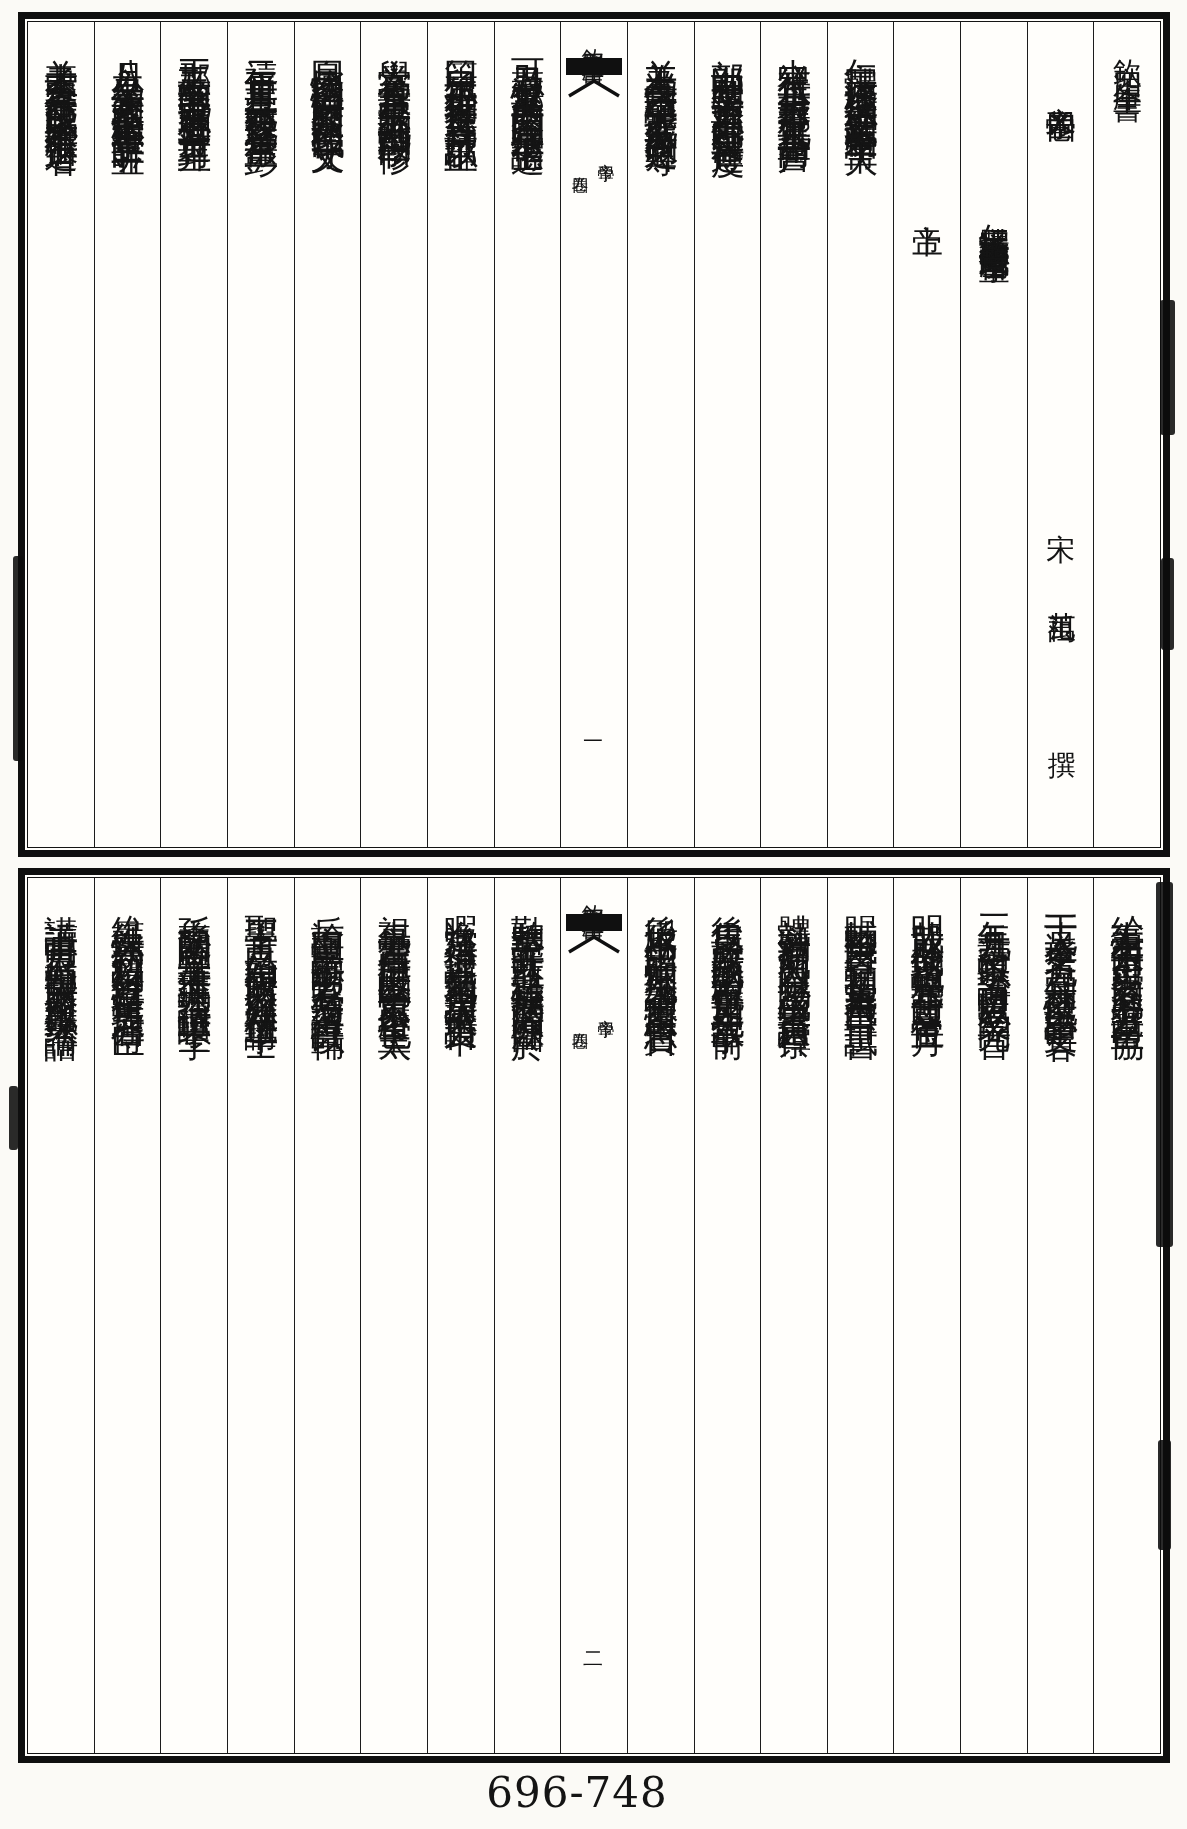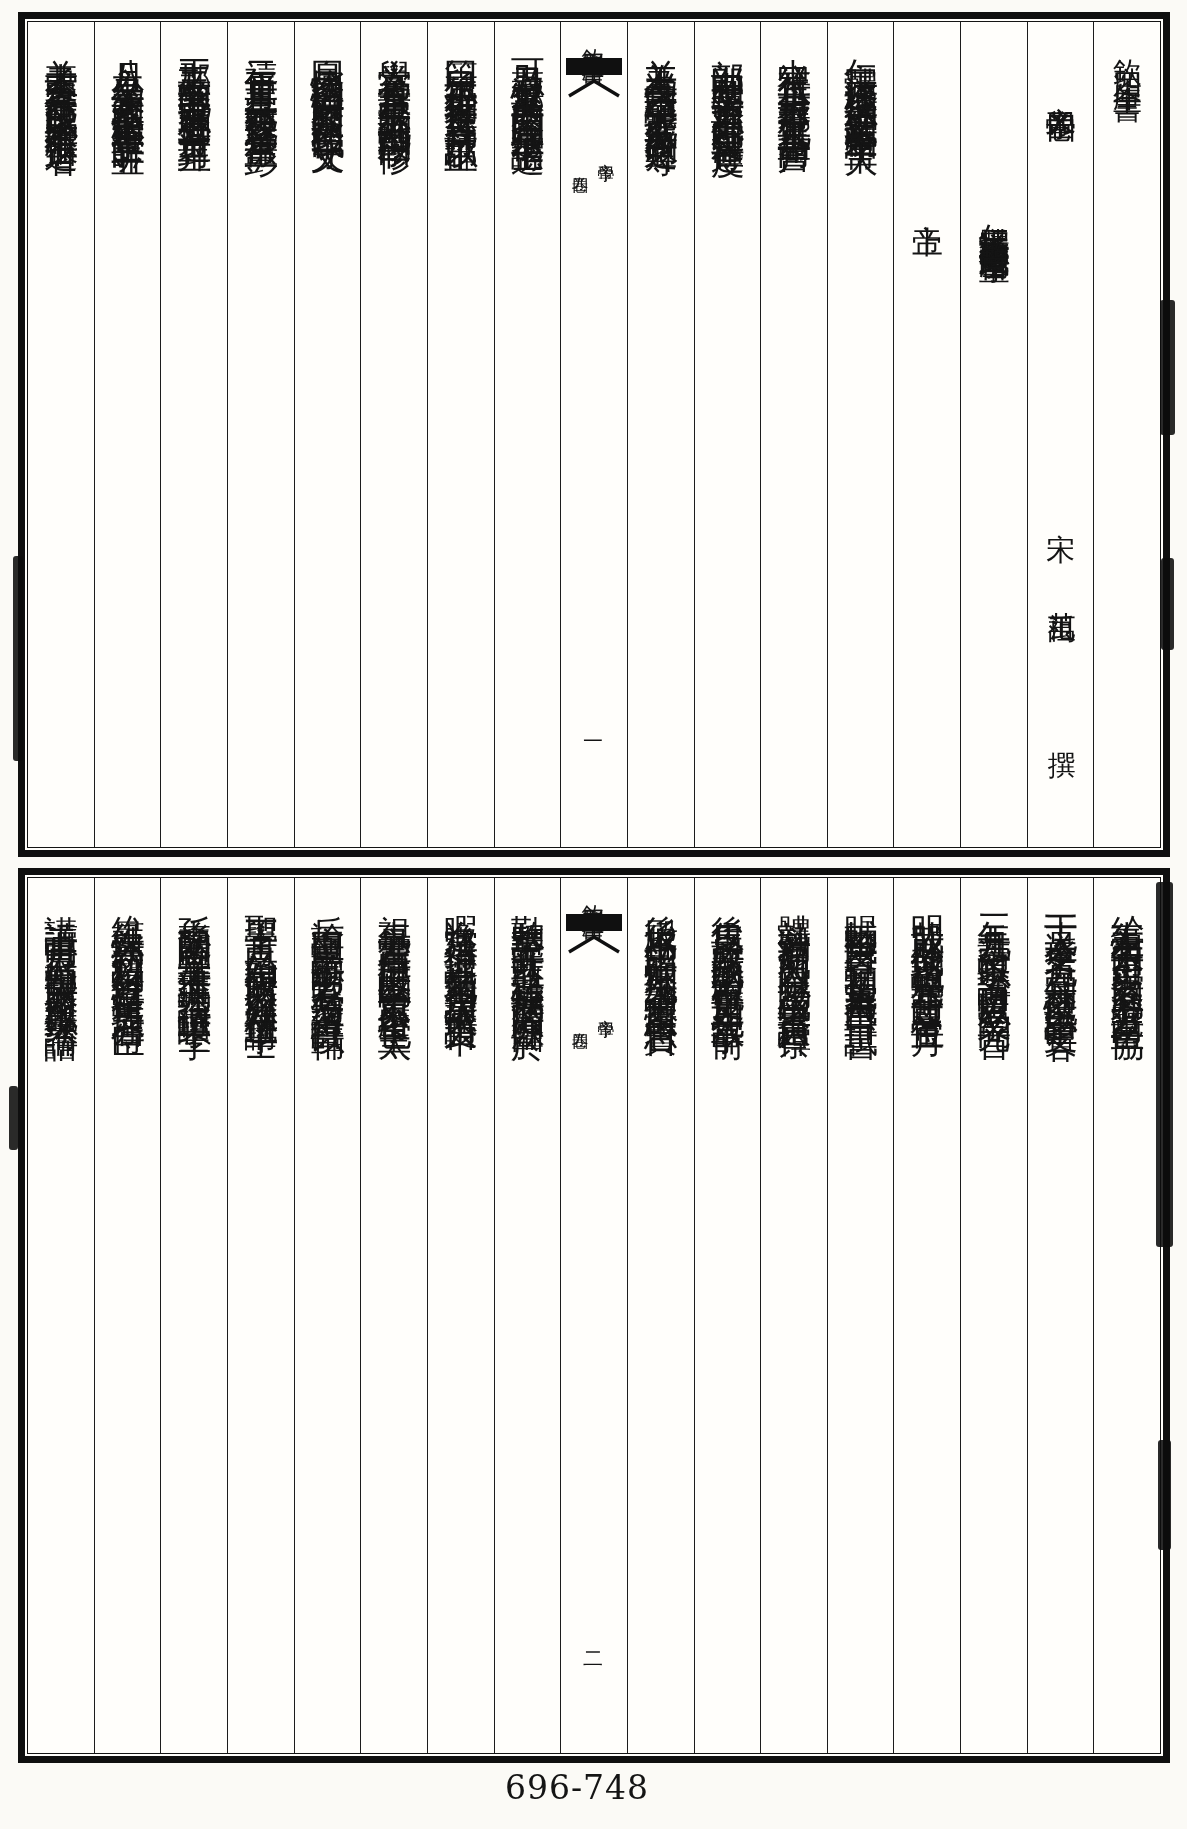--- a/index.html
+++ b/index.html
@@ -55,21 +55,21 @@
     font-size:17px;letter-spacing:2px;display:block;
   }
   .banxin-juan{margin-top:13px;}
   .banxin-page{
     margin-top:auto;margin-bottom:116px;
     writing-mode:vertical-rl;font-size:20px;
   }
   
   .folio{
     position:absolute;top:1768px;left:18px;width:1152px;
-    text-align:center;font-size:33px;letter-spacing:1px;
+    text-align:center;font-size:42px;letter-spacing:1px;
     transform:translateX(-17px);
   }
   
   .smudge{position:absolute;background:#0c0c0c;border-radius:3px;opacity:.88;}
   .sm1{left:1160px;top:300px;width:15px;height:135px;}
   .sm2{left:1161px;top:558px;width:13px;height:92px;}
   .sm3{left:13px;top:556px;width:10px;height:205px;}
   .sm4{left:1156px;top:882px;width:17px;height:365px;}
   .sm5{left:1158px;top:1440px;width:13px;height:110px;}
   .sm6{left:9px;top:1086px;width:9px;height:64px;}

